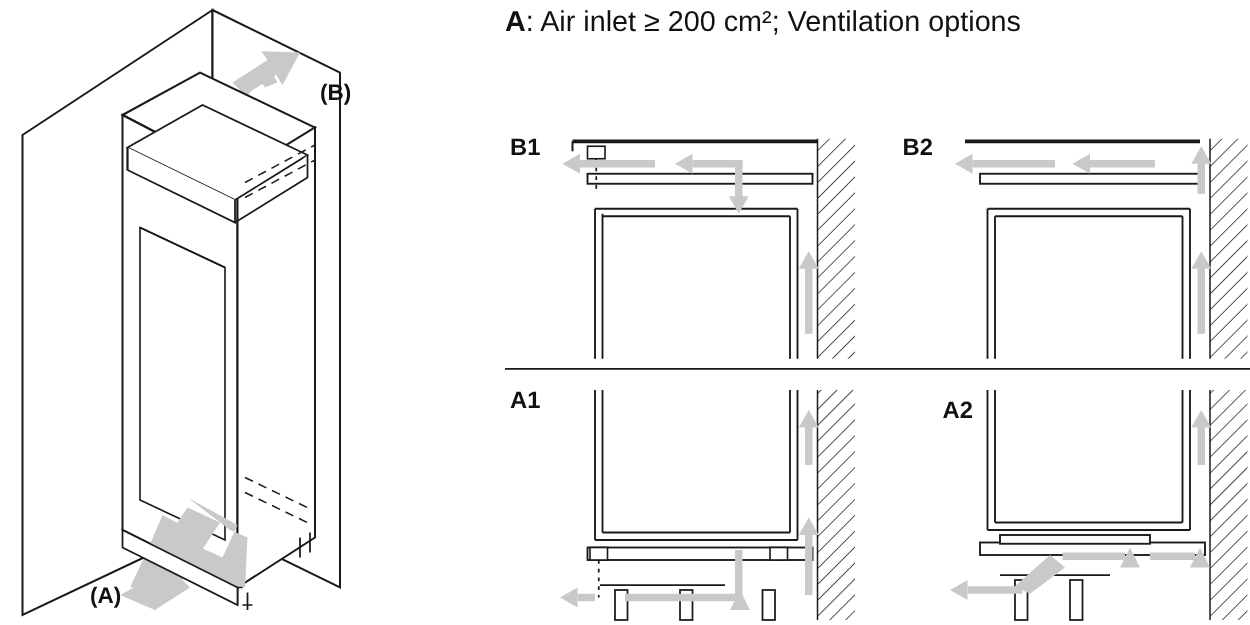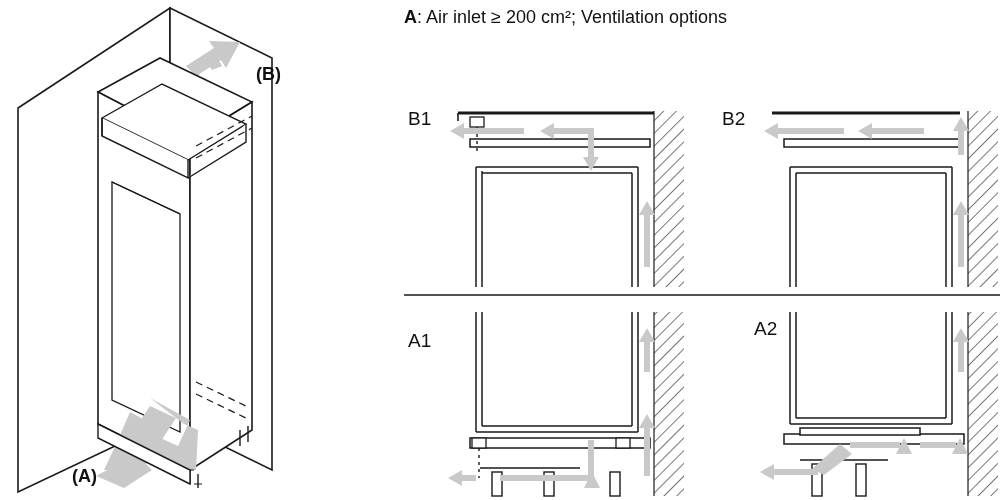--- a/index.html
+++ b/index.html
@@ -15,32 +15,32 @@
     width: 1000px; height: 500px;
     background: #ffffff;
   }
   .legend {
     position: absolute;
     left: 404px;
     top: 4px;
     width: 580px;
   }
   .legend-line {
-    font-size: 18px;
+    font-size: 23px;
     color: #111111;
     line-height: 27px;
     white-space: nowrap;
   }
   .legend-key {
     font-weight: bold;
   }
   .panel-label {
     position: absolute;
     font-size: 19px;
-    font-weight: normal;
+    font-weight: bold;
     color: #111111;
   }
   svg { display: block; }
   .ln { stroke: #1a1a1a; fill: none; }
   .arrow { fill: #c9c9c9; }
   .hatchline { stroke: #1a1a1a; stroke-width: 1.2; }
 </style>
 </head>
 <body>
 
@@ -213,21 +213,21 @@
     <g class="arrow">
       <rect x="204" y="22" width="6" height="28"></rect>
       <polygon points="199,26 215,26 207,12"></polygon>
     </g>
     <g class="arrow">
       <rect x="204" y="106" width="6" height="56"></rect>
       <polygon points="199,110 215,110 207,96"></polygon>
     </g>
   </svg>
 
-  <div class="panel-label" style="left:408px;top:330px;">A1</div>
+  <div class="panel-label" style="left:408px;top:310px;">A1</div>
   <svg width="260" height="190" viewBox="0 0 260 190" style="position:absolute;left:440px;top:312px;">
     <defs>
       <pattern id="hatchA1" width="9" height="9" patternTransform="rotate(45)" patternUnits="userSpaceOnUse">
         <line x1="0" y1="0" x2="0" y2="9" stroke="#1a1a1a" stroke-width="1.2"></line>
       </pattern>
     </defs>
     <g>
       <rect x="214" y="0" width="30" height="184" fill="url(#hatchA1)"></rect>
       <line x1="214" y1="0" x2="214" y2="184" class="hatchline"></line>
     </g>

